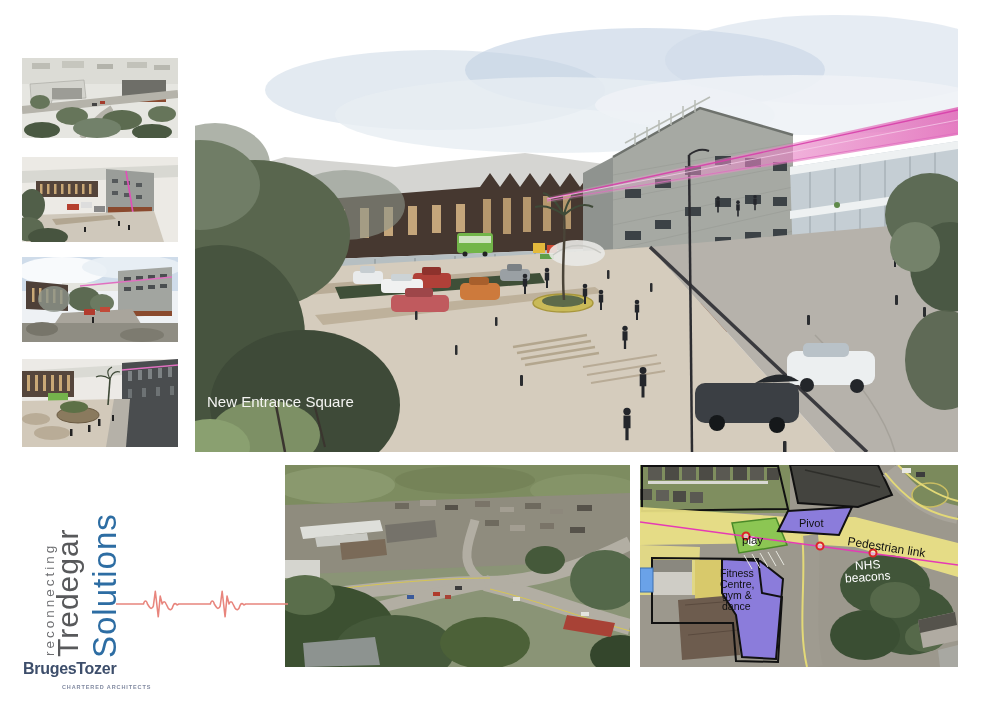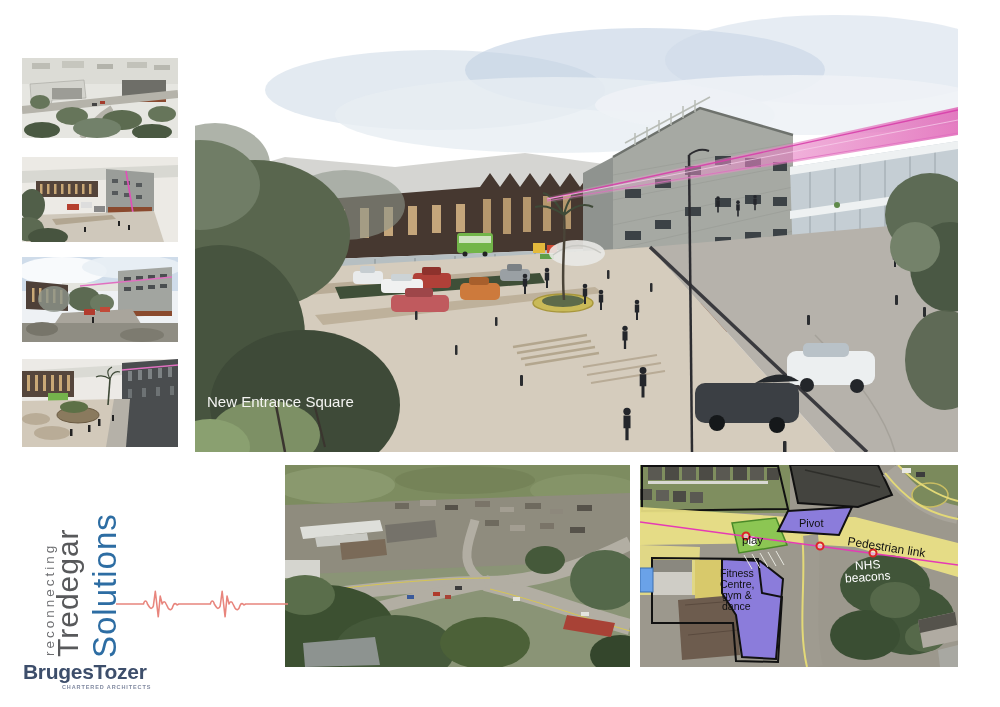--- a/index.html
+++ b/index.html
@@ -5,21 +5,21 @@
   html,body{margin:0;padding:0;background:#ffffff;}
   .board{position:relative;width:1000px;height:707px;background:#ffffff;overflow:hidden;
          font-family:"Liberation Sans",sans-serif;}
   .abs{position:absolute;}
   svg{display:block;}
   svg text{font-family:"Liberation Sans",sans-serif;}
   .v-text{position:absolute;transform-origin:0 0;transform:rotate(-90deg);white-space:nowrap;line-height:1;}
   .t-recon{left:43px;top:656px;font-size:13.5px;letter-spacing:3px;color:#6d6e71;}
   .t-tred{left:53px;top:657px;font-size:30px;letter-spacing:1px;color:#58595b;font-weight:500;}
   .t-sol{left:88px;top:658px;font-size:33px;letter-spacing:1px;color:#2d6da3;font-weight:500;}
-  .firm{left:23px;top:660px;font-size:21px;font-weight:600;letter-spacing:-0.3px;color:#3d4e6b;}
+  .firm{left:23px;top:660px;font-size:16px;font-weight:600;letter-spacing:-0.3px;color:#3d4e6b;}
   .firm-sub{left:62px;top:684px;font-size:5.5px;letter-spacing:0.9px;color:#8089a0;font-weight:600;}
   .caption{fill:#f4f4f2;font-size:15px;}
   .map-label{fill:#101010;}
   .map-label-w{fill:#ffffff;}
 </style>
 </head>
 <body>
 
 <div class="board">
 

